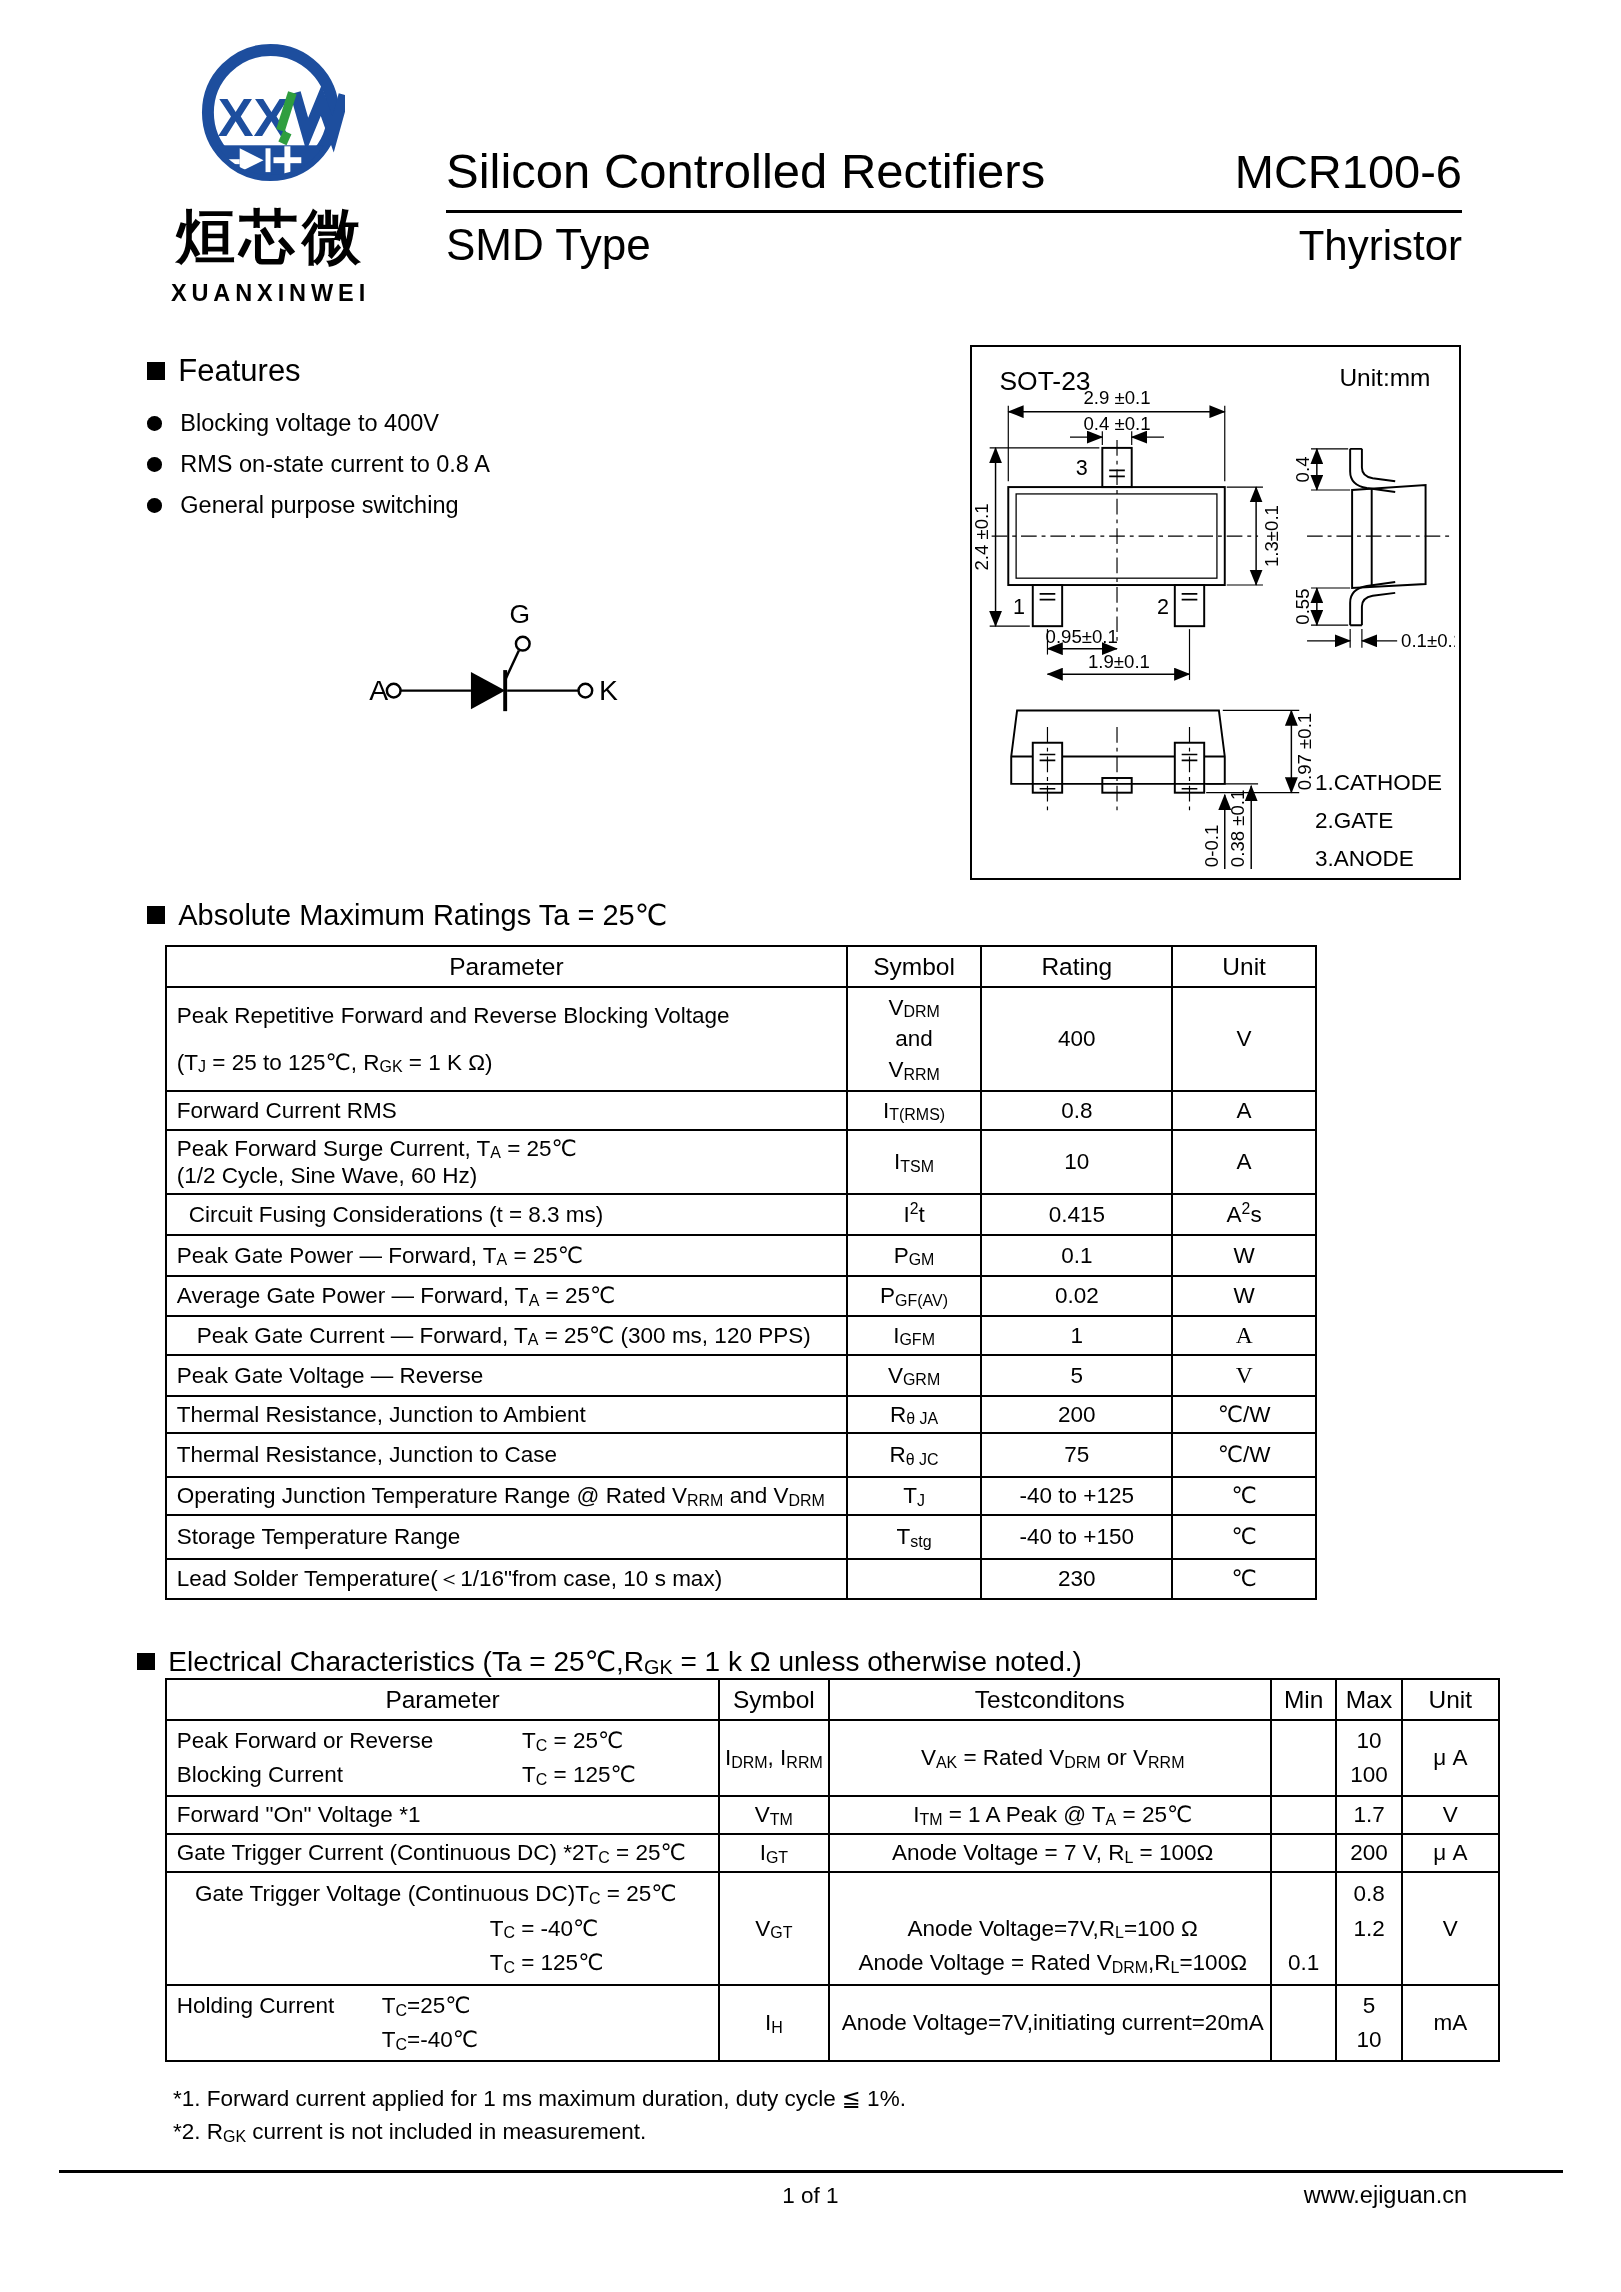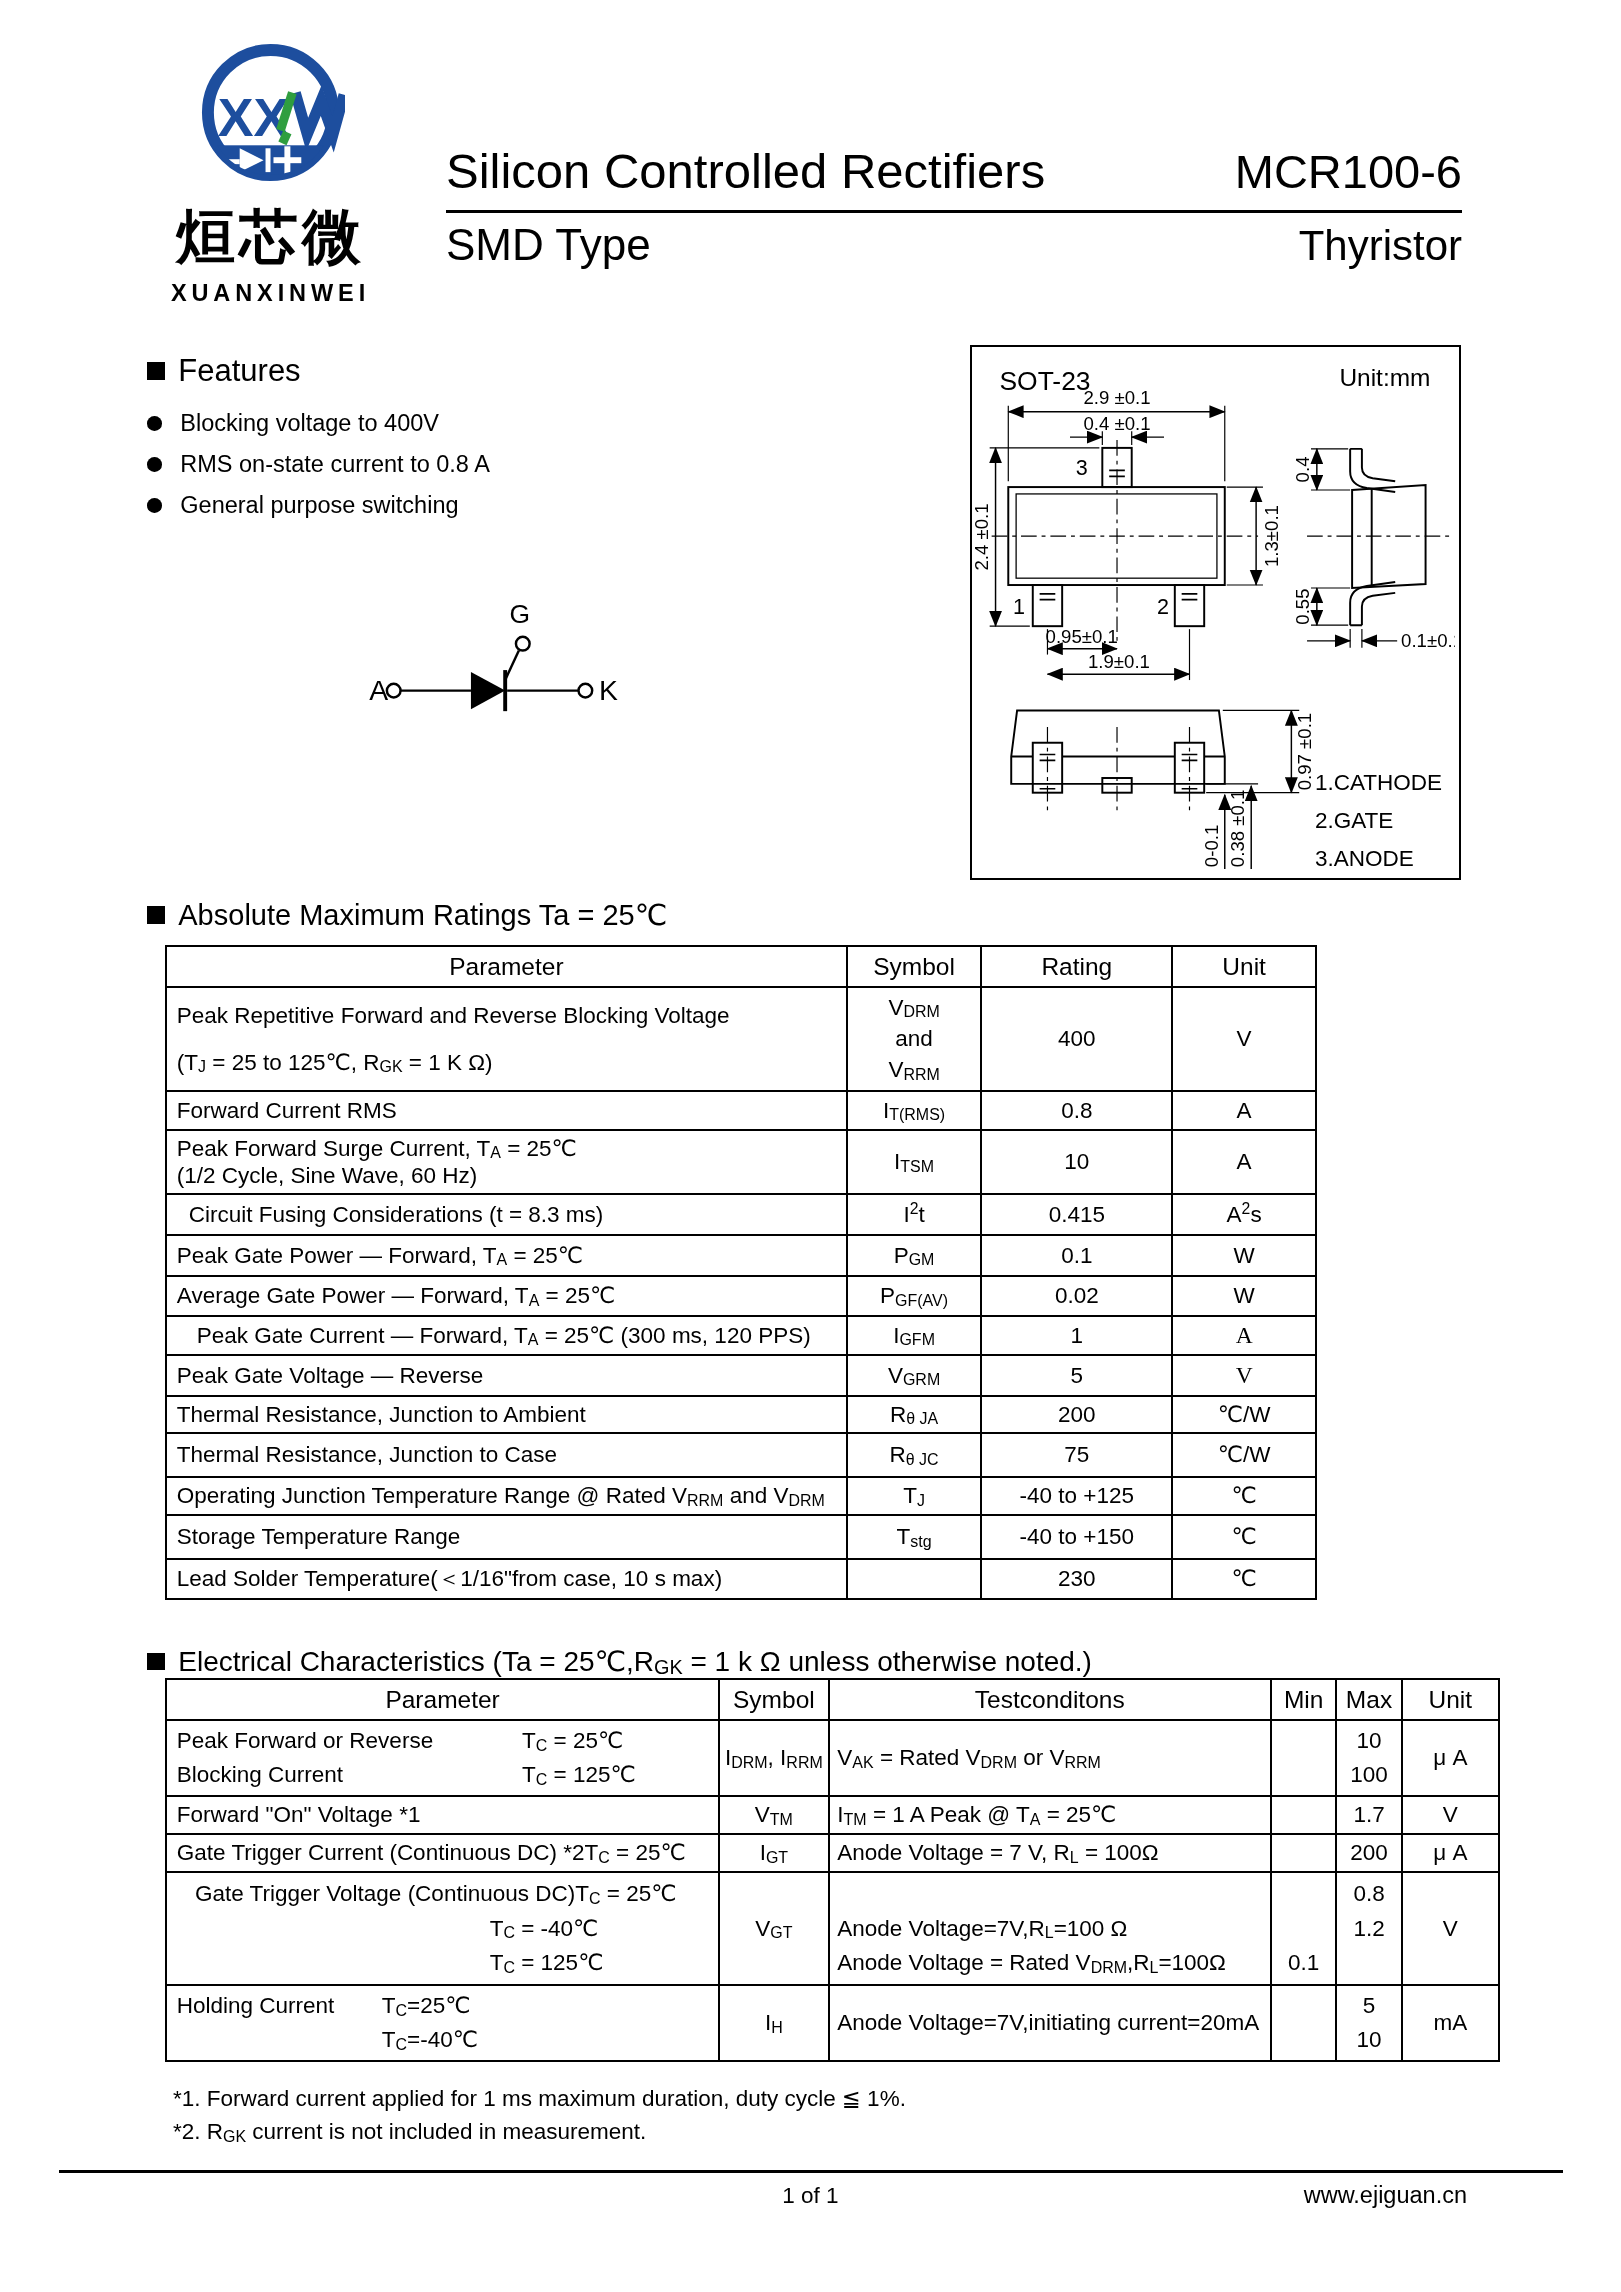--- a/index.html
+++ b/index.html
@@ -25,21 +25,21 @@
   .sq{width:17.6px;height:17.6px;background:#000;flex:0 0 auto}
   .sec-label{white-space:nowrap}
   .features{left:147px;top:353px;width:608px}
   .features .sec-label{font-size:31px}
   .feat-list{margin-top:13.7px}
   .feat-item{display:flex;align-items:center;gap:18.6px;height:41px;font-size:23.5px}
   .dot{width:14.7px;height:14.7px;border-radius:50%;background:#000;flex:0 0 auto}
 
   .amr-head{left:147px;top:898px}
   .amr-head .sec-label{font-size:29px}
-  .ec-head{left:147px;top:1645px}
+  .ec-head{left:137px;top:1645px}
   .ec-head .sec-label{font-size:28px}
 
   
   .pkg-box{left:970px;top:345px;width:487px;height:531px;border:2px solid #000}
   .pkg-box svg{display:block}
   .cl{stroke:#000;stroke-width:1.2;stroke-dasharray:16 5 4 5;fill:none}
   .dln{stroke:#000;stroke-width:1.5;fill:none}
   .ext{stroke:#000;stroke-width:1.2;fill:none}
   .solid{stroke:#000;stroke-width:2;fill:none}
   .pkg-box text{fill:#000;font-family:"Liberation Sans","DejaVu Sans",sans-serif}
@@ -49,21 +49,21 @@
   table,th,td{border:2px solid #000}
   table{border-width:2.9px}
   th,td{border-top-width:2.9px;border-bottom-width:2.9px;padding:0;overflow:hidden}
   th{font-weight:400;font-size:24.5px;height:39px}
   td{vertical-align:middle}
   .amr-table{left:165px;top:945px;width:1152px}
   .ec-table{left:165px;top:1678px;width:1335px}
   .lines{display:flex;flex-direction:column;justify-content:space-around}
   .ln{line-height:1.15;padding:0 2px;white-space:nowrap}
   td.p .ln{text-align:left;padding-left:9.8px}
-  td.t .ln{text-align:left;padding-left:7.8px}
+  td.t .ln{text-align:center;padding-left:7.8px}
   td.c{text-align:center}
   td.serif{font-family:"Liberation Serif","DejaVu Serif",serif;font-size:23.5px}
   .split{display:grid}
   .split span{text-align:left}
 
   
   .notes{left:173px;top:2082px;font-size:22.5px;line-height:33px}
   .foot-line{left:59px;top:2170px;width:1504px;height:2.9px;background:#000}
   .foot-page{left:0;top:2183px;width:1621px;text-align:center;font-size:22.5px}
   .foot-url{top:2182px;right:154px;font-size:23.5px}

